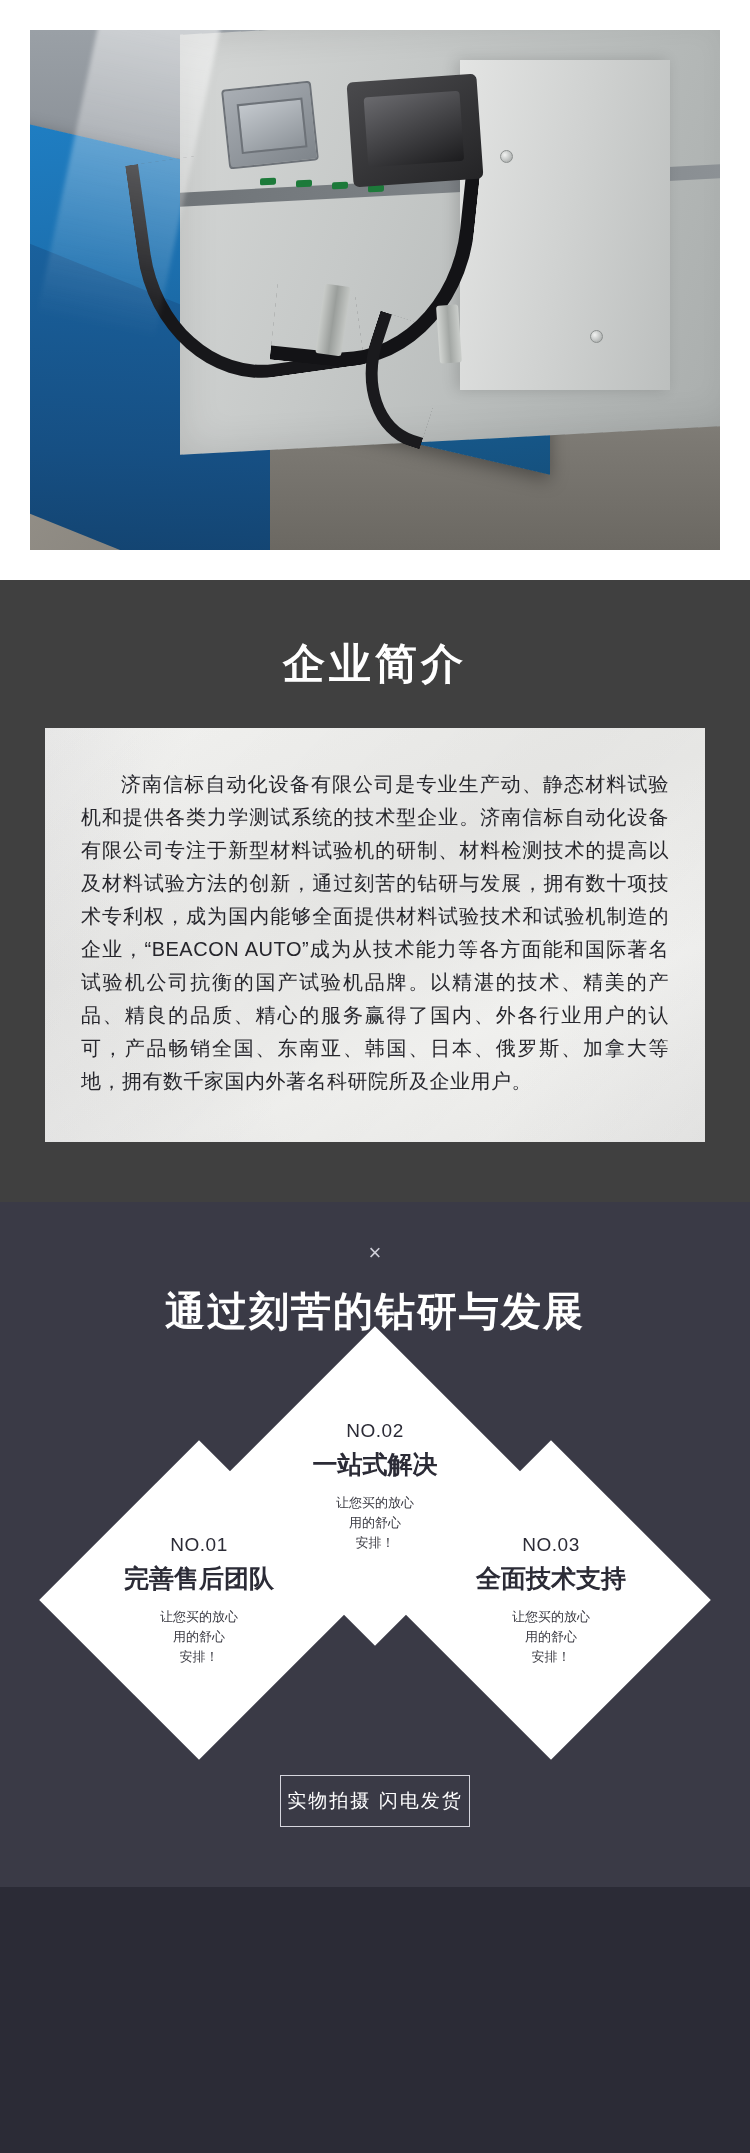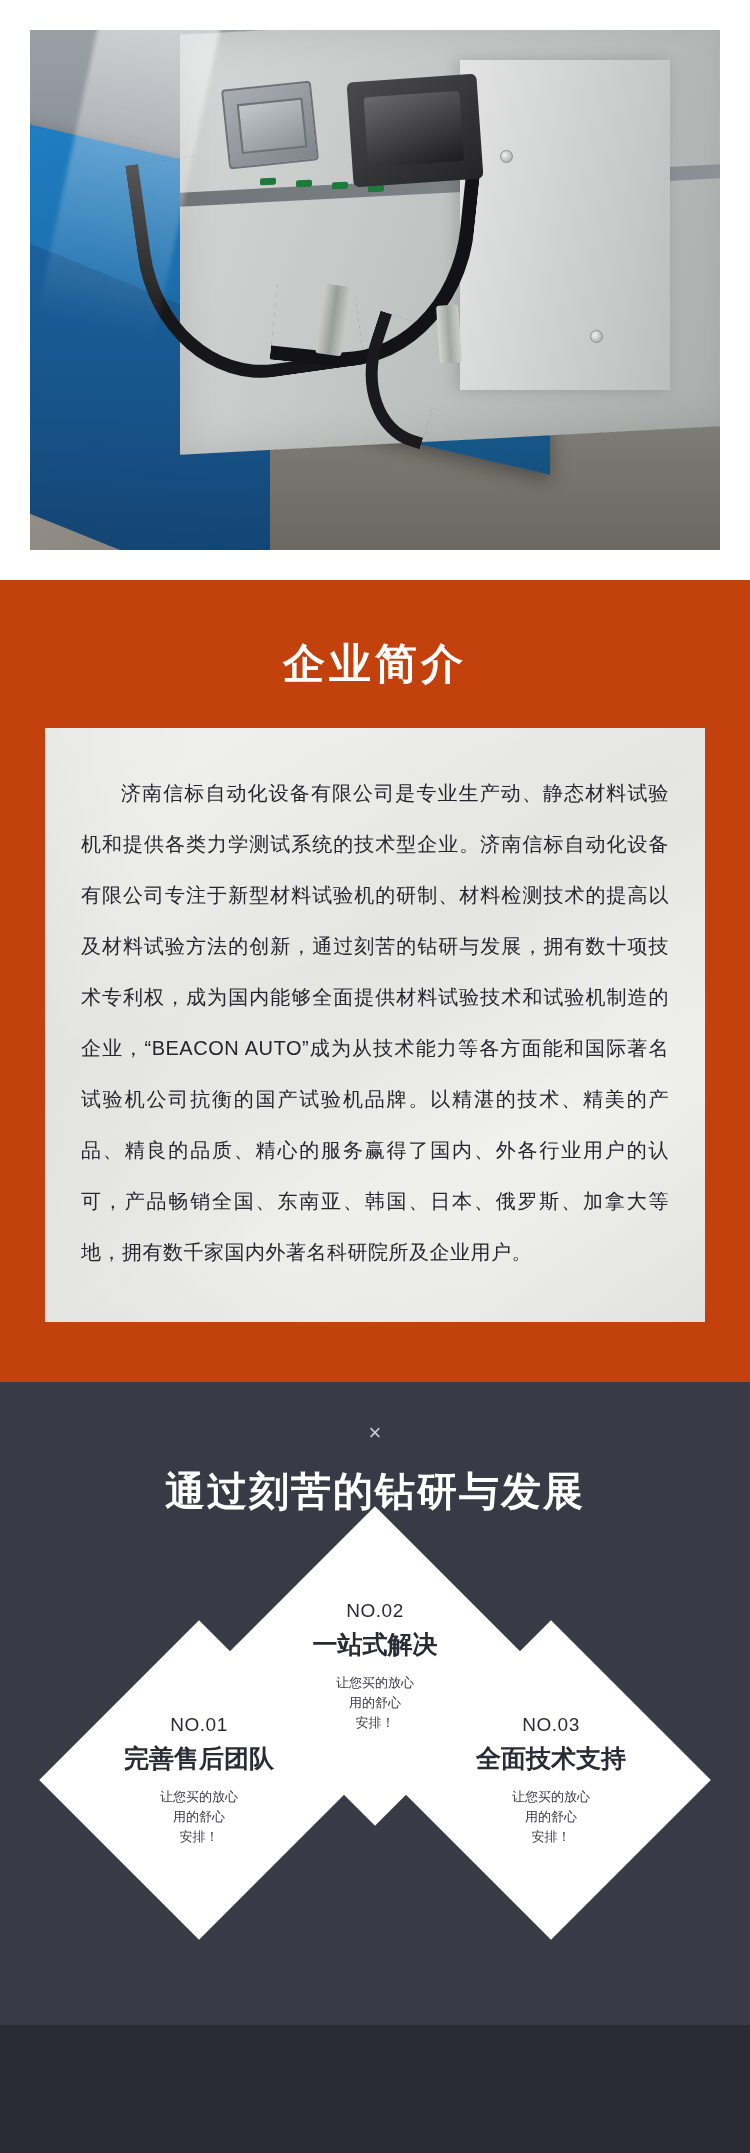--- a/index.html
+++ b/index.html
@@ -146,21 +146,21 @@
     background: radial-gradient(circle at 35% 35%, #f1f2f1, #9a9e9d); border:1px solid #8b8f8e; }
   .ph-glare {
     position:absolute; left:40px; top:-30px; width:120px; height:330px;
     background: linear-gradient(180deg, rgba(255,255,255,.55), rgba(255,255,255,0));
     transform: rotate(12deg); filter: blur(2px);
   }
 
   
   .profile-section {
     width: 750px;
-    background: #c2410c;
+    background: #404040;
     padding: 56px 0 60px 0;
   }
   .profile-title {
     text-align: center;
     color: #ffffff;
     font-size: 42px;
     font-weight: bold;
     letter-spacing: 4px;
   }
   .profile-sub {
@@ -188,21 +188,21 @@
     background:
       linear-gradient(115deg, rgba(190,190,195,.18) 0%, rgba(255,255,255,0) 18%),
       linear-gradient(70deg, rgba(175,175,182,.14) 0%, rgba(255,255,255,0) 30%),
       linear-gradient(-60deg, rgba(185,185,190,.16) 0%, rgba(255,255,255,0) 25%);
     pointer-events:none;
   }
   .profile-text {
     position: relative;
     color: #26262c;
     font-size: 20px;
-    line-height: 51px;
+    line-height: 33px;
     text-indent: 2em;
     text-align: justify;
     letter-spacing: .5px;
   }
 
   
   .promise-section {
     width: 750px;
     background: #3a3a46;
     padding: 40px 0 60px 0;
@@ -343,15 +343,16 @@
           <div class="d-no">NO.03</div>
           <div class="d-title">全面技术支持</div>
           <div class="d-line">让您买的放心</div>
           <div class="d-line">用的舒心</div>
           <div class="d-line">安排！</div>
         </div>
       </div>
 
     </div>
 
+    <div class="cta">实物拍摄 闪电发货</div>
   </div>
 
 </div>
 
 </body></html>

